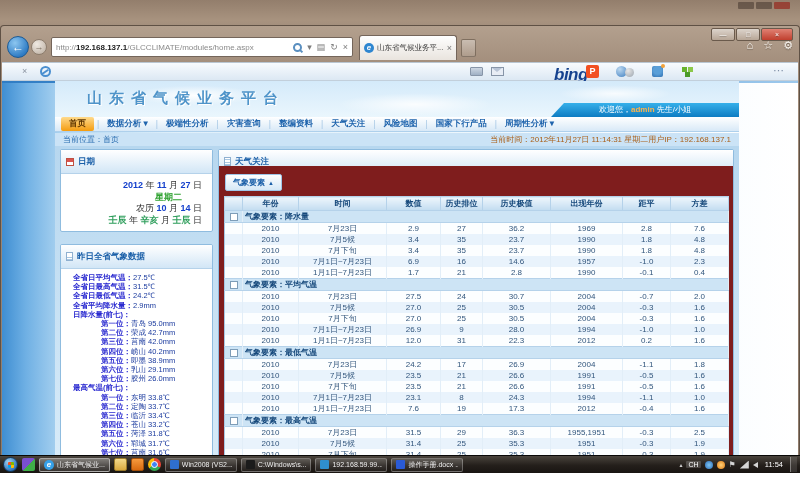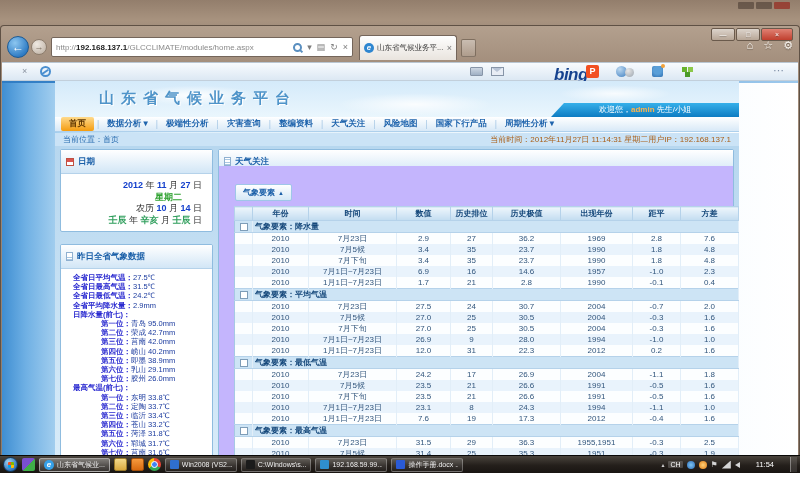--- a/index.html
+++ b/index.html
@@ -50,21 +50,21 @@
   .ic-person{position:absolute;left:650px;top:3px;width:11px;height:11px;border-radius:2px;background:radial-gradient(circle at 50% 38%,#5a9fd8 45%,#2f6fb0)}
   .ic-person::after{content:"";position:absolute;right:-2px;top:-2px;width:4px;height:4px;background:#f2a23a;border-radius:50%}
   .ic-blocks{position:absolute;left:680px;top:4px;width:5px;height:5px;background:#67b32e;box-shadow:6px 0 0 #8bc84a,3px 5px 0 #4a9a28}
   .ab-dots{position:absolute;right:14px;top:1px;font-size:11px;color:#7d8ea5}
 
   
   .viewport{position:absolute;top:55px;left:1px;right:1px;bottom:0;background:linear-gradient(90deg,#3f8ed2 0%,#6fb0e4 3%,#b4d8f2 8%,#dfeffa 22%,#f2f9fe 72%,#ffffff 100%);overflow:hidden}
   .viewport::before{content:"";position:absolute;top:0;left:0;right:0;height:2px;background:linear-gradient(90deg,#2f7cc4,#9cc8ec)}
   .page{position:absolute;left:53px;top:0;width:684px;height:100%}
   .hdr{position:absolute;top:0;left:0;width:684px;height:36px;background:radial-gradient(ellipse 90px 14px at 140px 40%,rgba(255,255,255,.95),transparent 70%),radial-gradient(ellipse 110px 16px at 360px 65%,rgba(255,255,255,.85),transparent 70%),radial-gradient(ellipse 80px 12px at 560px 35%,rgba(255,255,255,.8),transparent 70%),linear-gradient(180deg,#d4eafa,#eaf6fd)}
-  .title{position:absolute;left:44px;top:8px;font-size:15px;font-weight:bold;color:#4f94c9;letter-spacing:7px;text-shadow:1px 1px 0 #fff;white-space:nowrap}
+  .title{position:absolute;left:32px;top:8px;font-size:15px;font-weight:bold;color:#4f94c9;letter-spacing:7px;text-shadow:1px 1px 0 #fff;white-space:nowrap}
   .welcome{position:absolute;right:0;bottom:0;width:188px;height:14px;background:linear-gradient(180deg,#36b0ea,#0e7cc2);clip-path:polygon(13px 0,100% 0,100% 100%,0 100%);color:#fff;font-size:8px;line-height:14px;text-align:center;white-space:nowrap}
   .welcome .adm{color:#ffb34a;font-weight:bold}
   .nav{position:absolute;top:36px;left:0;width:684px;height:15px;background:linear-gradient(#ffffff,#d8e9f7);border-bottom:1px solid #aed0ec;display:flex;align-items:center;padding-left:6px;font-size:8.5px;font-weight:bold;color:#1f64ad;box-sizing:border-box;white-space:nowrap}
   .nav-item{padding:1px 8px}
   .nav-item.active{background:linear-gradient(#ffda8c,#f49c10);border-radius:2px;color:#5c3400;margin-right:3px}
   .sep{color:#a5c6e4;font-weight:normal}
   .status{position:absolute;top:52px;left:0;width:684px;height:13px;background:#cbe3f6;font-size:8px;line-height:13px;color:#2a6db0;box-sizing:border-box;padding:0 8px;display:flex;white-space:nowrap}
   .st-right{margin-left:auto;display:flex;color:#aa5f17}
   .pbody{position:absolute;top:65px;left:0;width:684px;bottom:0;background:linear-gradient(180deg,#b7d7ef,#d9ecf9)}
 
@@ -83,21 +83,21 @@
   .cal-line.l2{padding-right:20px}
   .p2{margin-top:12px;height:245px;overflow:hidden}
   .wx-body{padding:4px 2px;font-size:7.5px;line-height:9.2px;white-space:nowrap}
   .stat,.sect-title{padding-left:10px}
   .lbl,.sect-title,.rk{color:#2a2ad0;font-weight:bold}
   .val,.rv{color:#1a3a9e}
   .rankline{padding-left:38px}
 
   .main{position:absolute;left:163px;top:3px;right:5px;bottom:0}
   .pmain{position:absolute;top:0;left:0;right:0;bottom:0;border-radius:2px 2px 0 0}
-  .main-body{position:absolute;top:16px;left:0;right:0;bottom:0;background:#c4b5fd;padding:15px;box-sizing:border-box}
+  .main-body{position:absolute;top:16px;left:0;right:0;bottom:0;background:#7f1d1d;padding:5px;box-sizing:border-box}
   .filter-btn{display:inline-flex;align-items:center;gap:3px;padding:2px 7px;margin:0 0 5px 1px;font-size:8px;font-weight:bold;color:#1a5fa8;background:linear-gradient(#ffffff,#d5e8f6);border:1px solid #9fc6e8;border-radius:2px}
   .filter-btn .arr{font-size:6px}
   table.wt{width:100%;border-collapse:collapse;background:#fff;border:1px solid #a6c8e4;table-layout:fixed}
   .wt th{height:13px;line-height:13px;font-size:8px;background:linear-gradient(#eef6fc,#c2dcf0);border:1px solid #b5d2ea;color:#14477a;font-weight:bold;padding:0;overflow:hidden;white-space:nowrap}
   .wt td{height:11px;line-height:11px;font-size:8px;text-align:center;color:#31557c;padding:0;border-right:1px solid #e2eef8;overflow:hidden;white-space:nowrap}
   .wt tr.plain td{background:#fcfeff}
   .wt tr.alt td{background:#e9f3fc}
   .wt tr.group td{background:#cde4f5;color:#14477a;font-weight:bold;border-top:1px solid #b5d2ea;border-bottom:1px solid #b5d2ea}
   .wt tr.group td.gname{text-align:left;padding-left:2px}
   .checkbox{display:inline-block;width:6px;height:6px;border:1px solid #7e9db8;background:#fff;vertical-align:middle}
@@ -118,21 +118,21 @@
   .ie-ico{width:10px;height:10px;border-radius:50%;background:#35a0e8;color:#fff;font-size:8px;line-height:10px;text-align:center;font-style:italic;font-weight:bold;flex:0 0 auto}
   .tb-btn-ico{width:9px;height:9px;border-radius:1px;flex:0 0 auto}
   .tray{margin-left:auto;display:flex;align-items:center;gap:4px;color:#ddd;font-size:7px}
   .tr-up{font-size:6px;color:#ccc}
   .tr-lang{background:rgba(255,255,255,.18);padding:0 2px;border-radius:1px;color:#fff}
   .tr-dot{width:8px;height:8px;border-radius:50%;background:radial-gradient(#7fc4f0,#2b6cb8)}
   .tr-orange{width:8px;height:8px;border-radius:50%;background:radial-gradient(#ffd27a,#e07b12)}
   .tr-flag{font-size:8px;color:#d5d5d5;line-height:8px}
   .tr-net{width:9px;height:8px;background:#d5d5d5;clip-path:polygon(0 100%,100% 0,100% 100%)}
   .tr-spk{width:0;height:0;border-top:3px solid transparent;border-bottom:3px solid transparent;border-right:5px solid #d5d5d5}
-  .clock{font-size:7.5px;color:#fff;margin:0 12px}
+  .clock{font-size:7.5px;color:#fff;margin:0 3px}
   .showdesk{width:6px;height:15px;background:rgba(255,255,255,.12);border-left:1px solid rgba(255,255,255,.35)}
 
   .bottomstrip{position:absolute;top:473px;left:0;width:800px;height:27px;background:#fff}
 </style>
 </head>
 <body>
 
 <div class="desktop">
 
   <div class="wallpaper">

